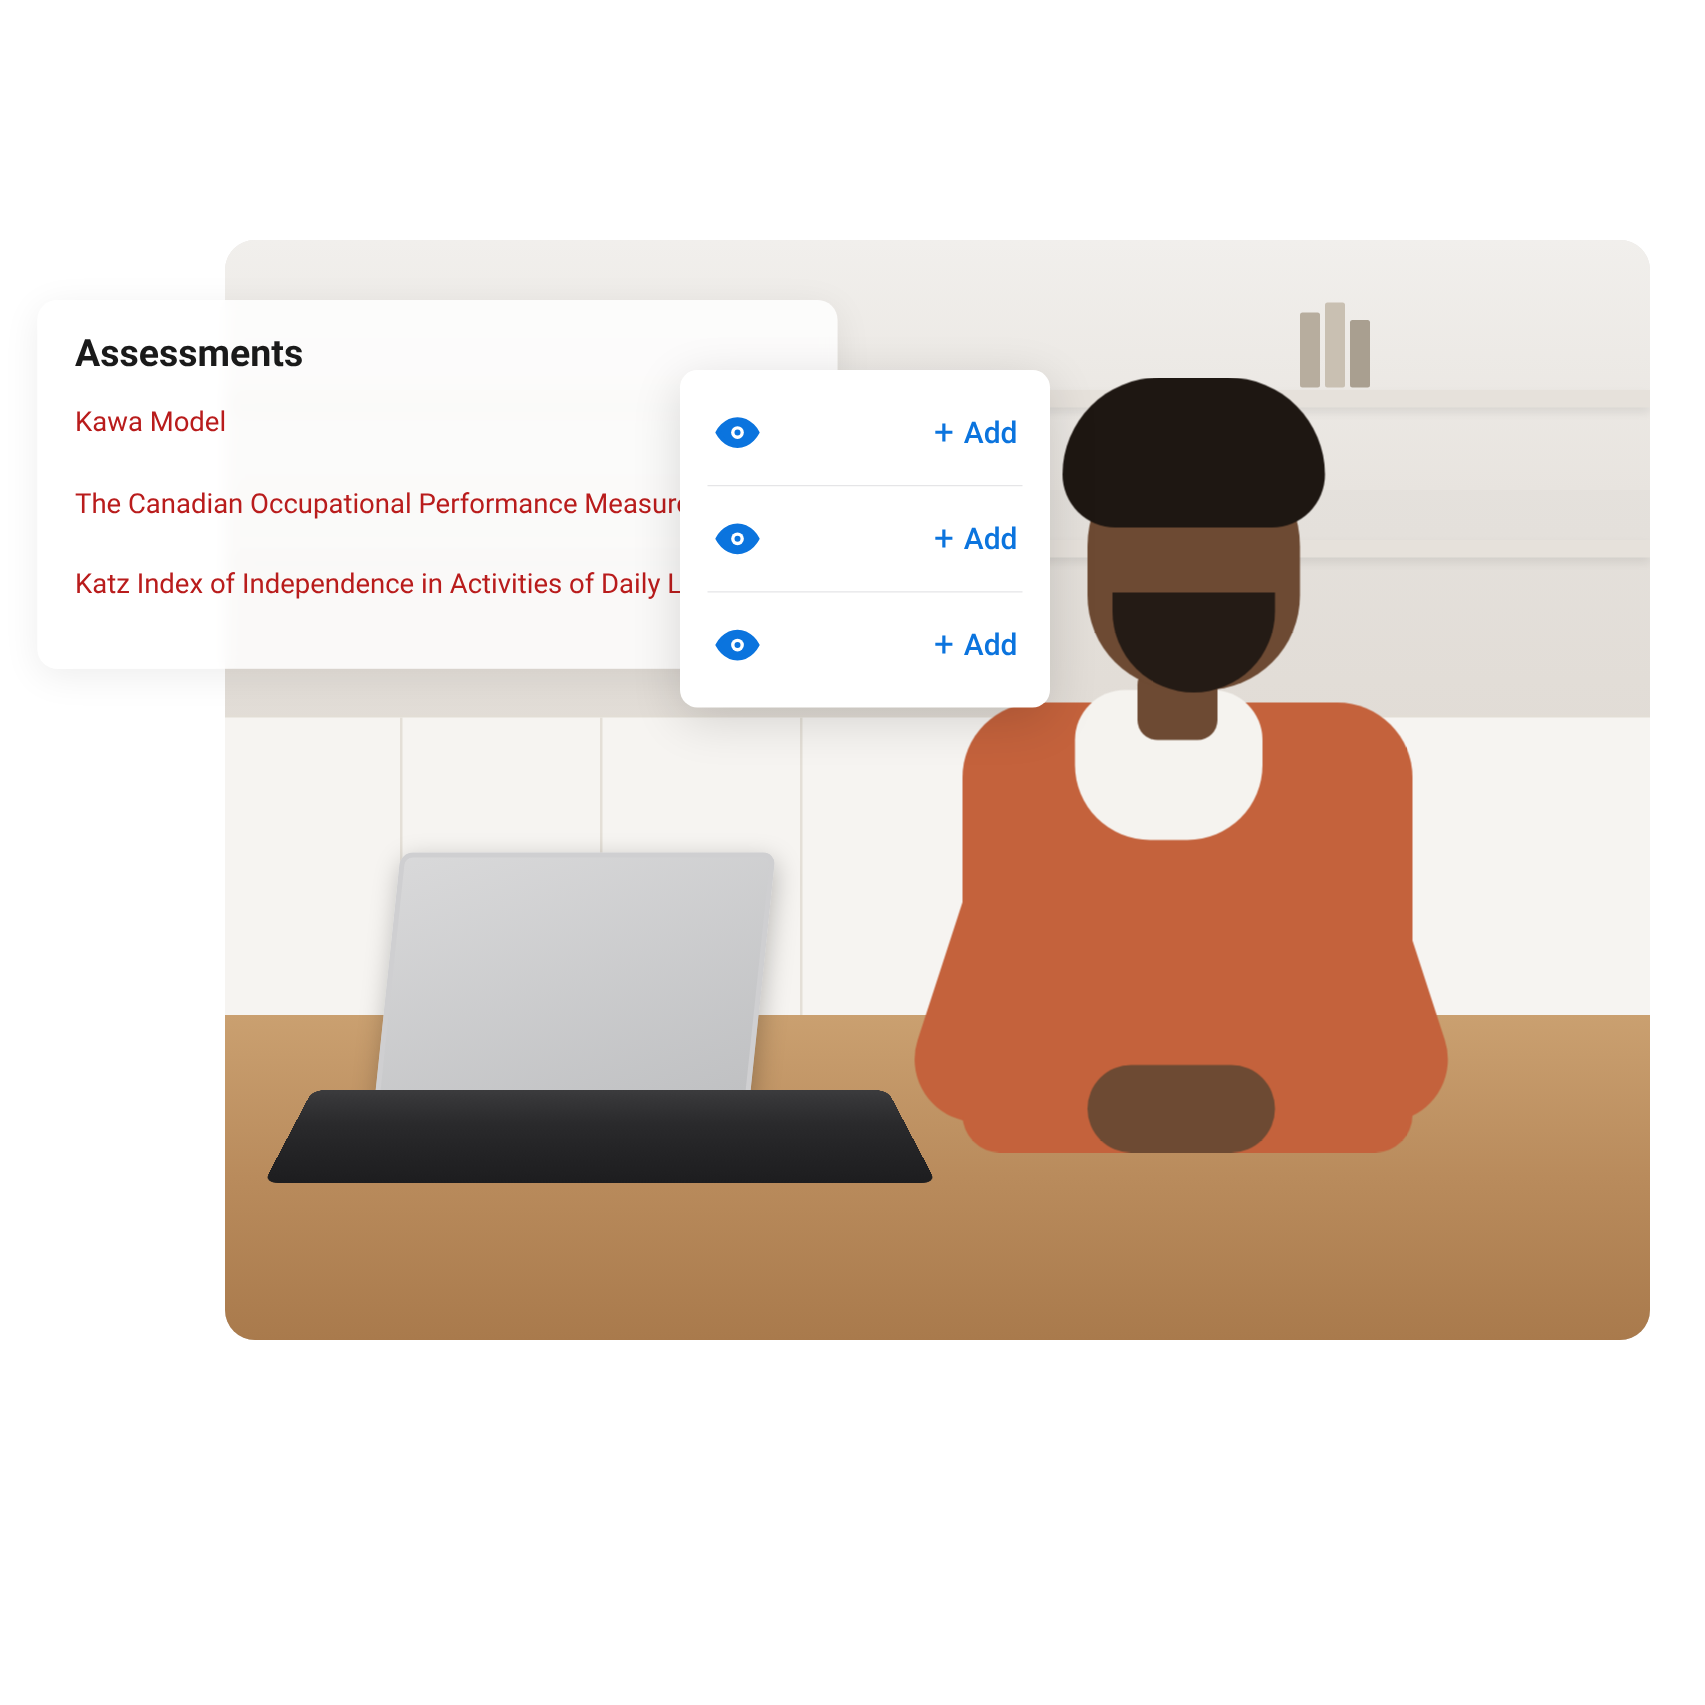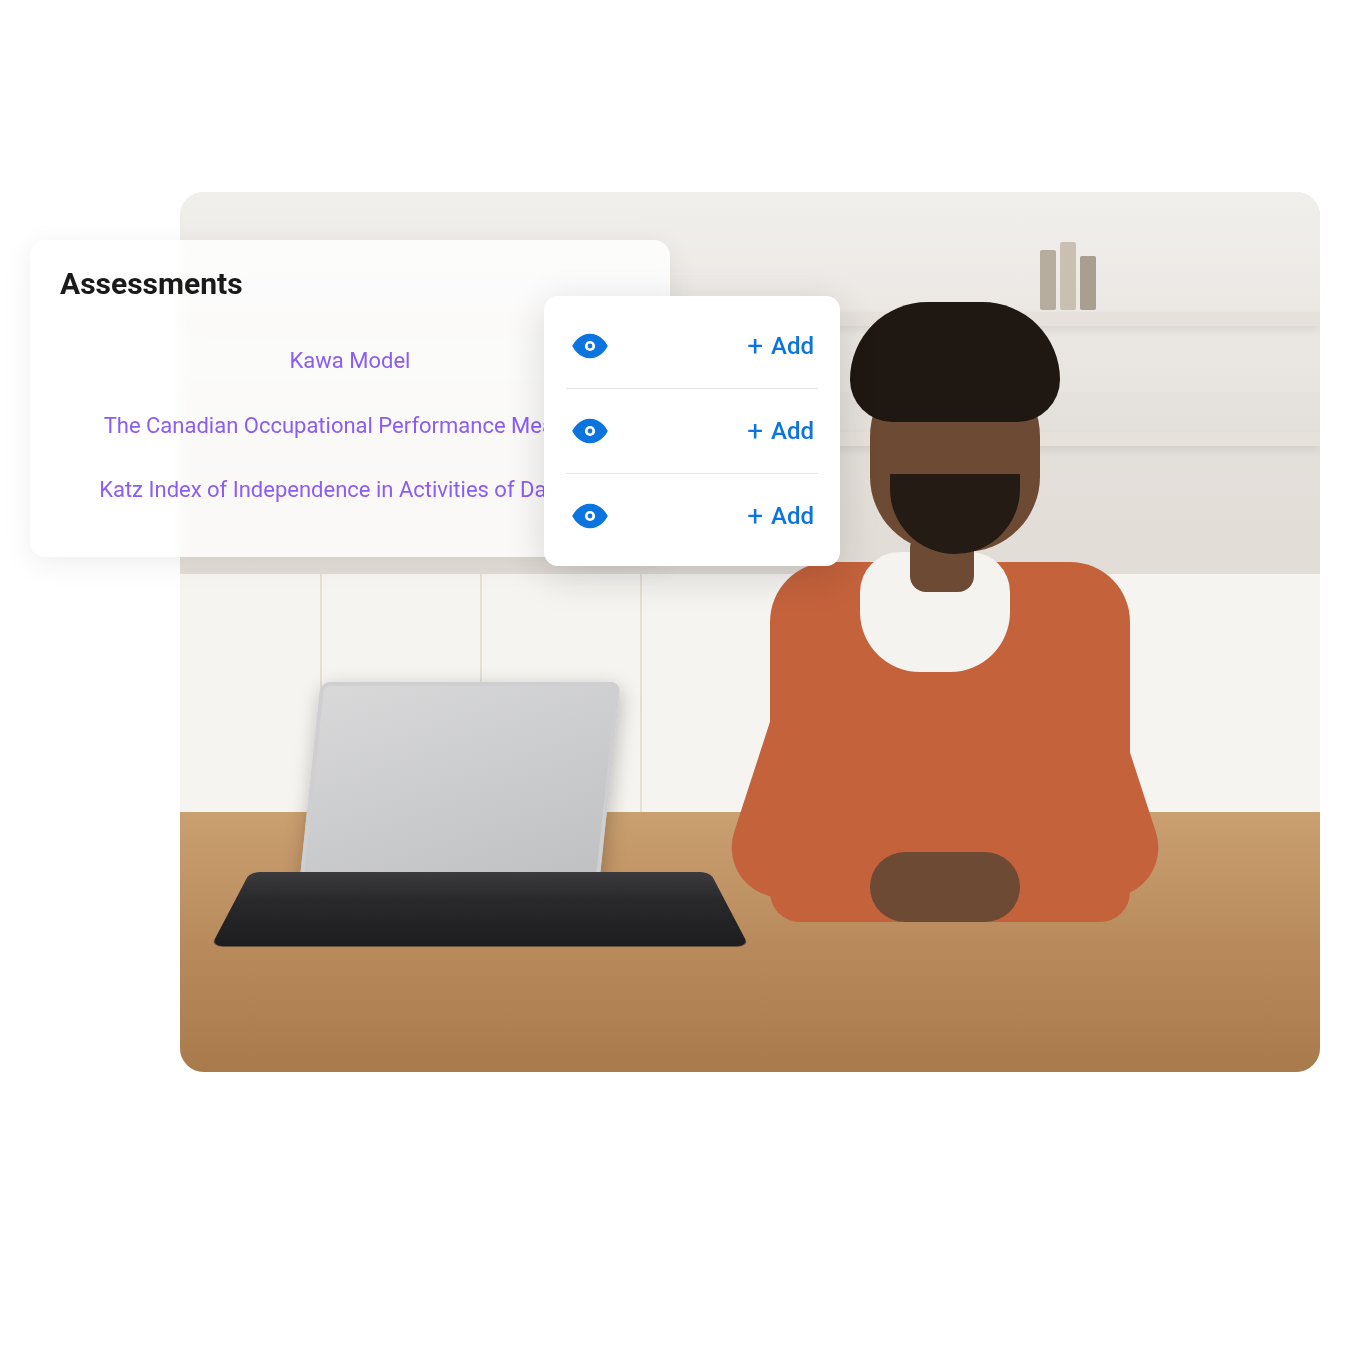--- a/index.html
+++ b/index.html
@@ -93,25 +93,25 @@
     position:absolute;
     left:30px; top:240px;
     width:640px;
     background: rgba(255,255,255,0.82);
     backdrop-filter: blur(6px);
     border-radius:16px;
     box-shadow: 0 6px 30px rgba(0,0,0,0.07);
     padding: 26px 30px 34px 30px;
   }
   .card-left h2{
-    font-size:30px; font-weight:700; color:#1a1a1a; margin-bottom:28px;
+    font-size:30px; font-weight:700; color:#1a1a1a; margin-bottom:6px;
   }
   .assess-item{
-    font-size:22px; color:#8b5cf6; padding:18px 0 18px 0; line-height:1.3;
-    white-space:nowrap; overflow:hidden; text-overflow:clip;text-align:center;
+    font-size:22px; color:#b91c1c; padding:18px 0 18px 0; line-height:1.3;
+    white-space:nowrap; overflow:hidden; text-overflow:clip;
   }
 
   
   .card-right{
     position:absolute;
     left:544px; top:296px;
     width:296px;
     background:#fff;
     border-radius:14px;
     box-shadow: 0 10px 40px rgba(0,0,0,0.14);

